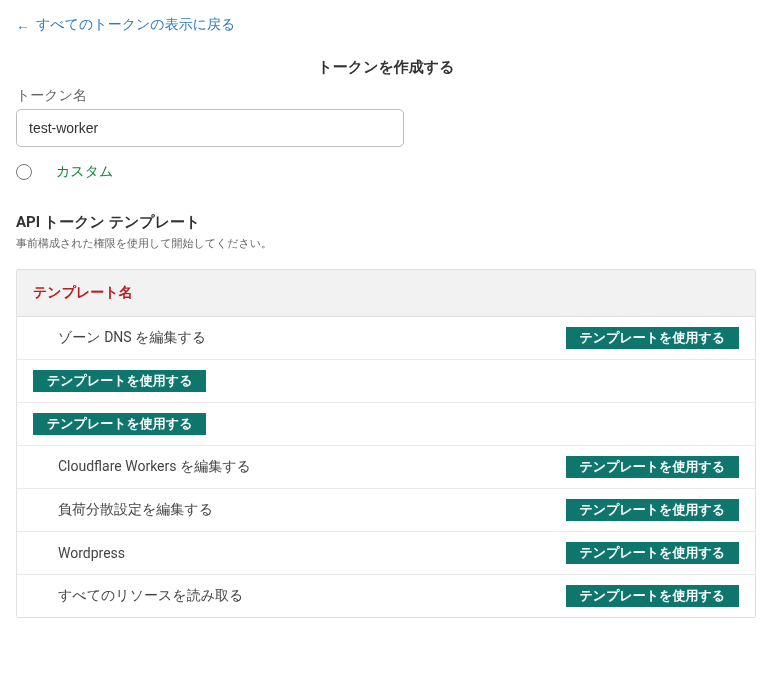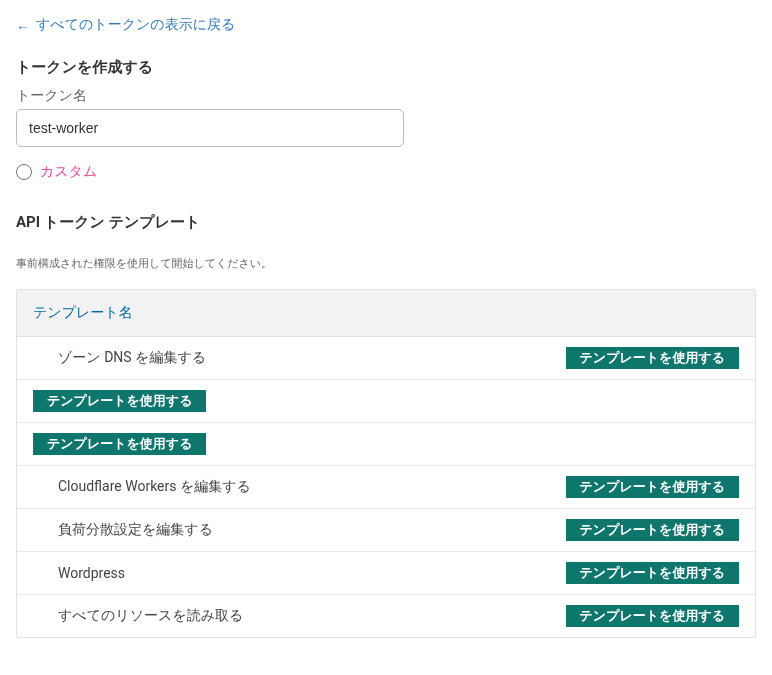--- a/index.html
+++ b/index.html
@@ -20,20 +20,21 @@
       gap: 6px;
       margin-bottom: 24px;
       cursor: pointer;
     }
     .back-link .arrow { font-size: 14px; }
     .section-title {
       font-weight: 700;
       font-size: 15px;
       color: #333;
       margin-bottom: 10px;
+      text-align: center;
     }
     .field-label {
       font-size: 14px;
       color: #666;
       margin-bottom: 4px;
     }
     .text-input {
       width: 388px;
       padding: 10px 12px;
       border: 1px solid #bdbdbd;
@@ -45,24 +46,24 @@
     }
     .radio-row {
       display: flex;
       align-items: center;
       gap: 28px;
       margin-bottom: 32px;
     }
     .radio-option {
       display: inline-flex;
       align-items: center;
-      gap: 8px;
+      gap: 24px;
       cursor: pointer;
       font-size: 14px;
-      color: #ec4899;
+      color: #15803d;
     }
     .radio-circle {
       width: 16px;
       height: 16px;
       border: 1.5px solid #777;
       border-radius: 50%;
       display: inline-flex;
       align-items: center;
       justify-content: center;
       background: #fff;
@@ -72,38 +73,38 @@
       width: 8px;
       height: 8px;
       background: #333;
       border-radius: 50%;
       display: block;
     }
     .subsection-title {
       font-weight: 700;
       font-size: 15px;
       color: #333;
-      margin-bottom: 24px;
+      margin-bottom: 4px;
     }
     .subsection-desc {
       font-size: 11px;
       color: #666;
       margin-bottom: 18px;
     }
     .template-table {
       border: 1px solid #e1e1e1;
       border-radius: 2px;
       overflow: hidden;
     }
     .template-header {
       background: #f2f2f2;
       padding: 14px 16px;
-      font-weight: 400;
+      font-weight: 700;
       font-size: 14px;
-      color: #0369a1;
+      color: #b91c1c;
       border-bottom: 1px solid #e1e1e1;
     }
     .template-row {
       display: flex;
       align-items: center;
       justify-content: space-between;
       padding: 10px 16px;
       border-bottom: 1px solid #e9e9e9;
       background: #fff;
     }

